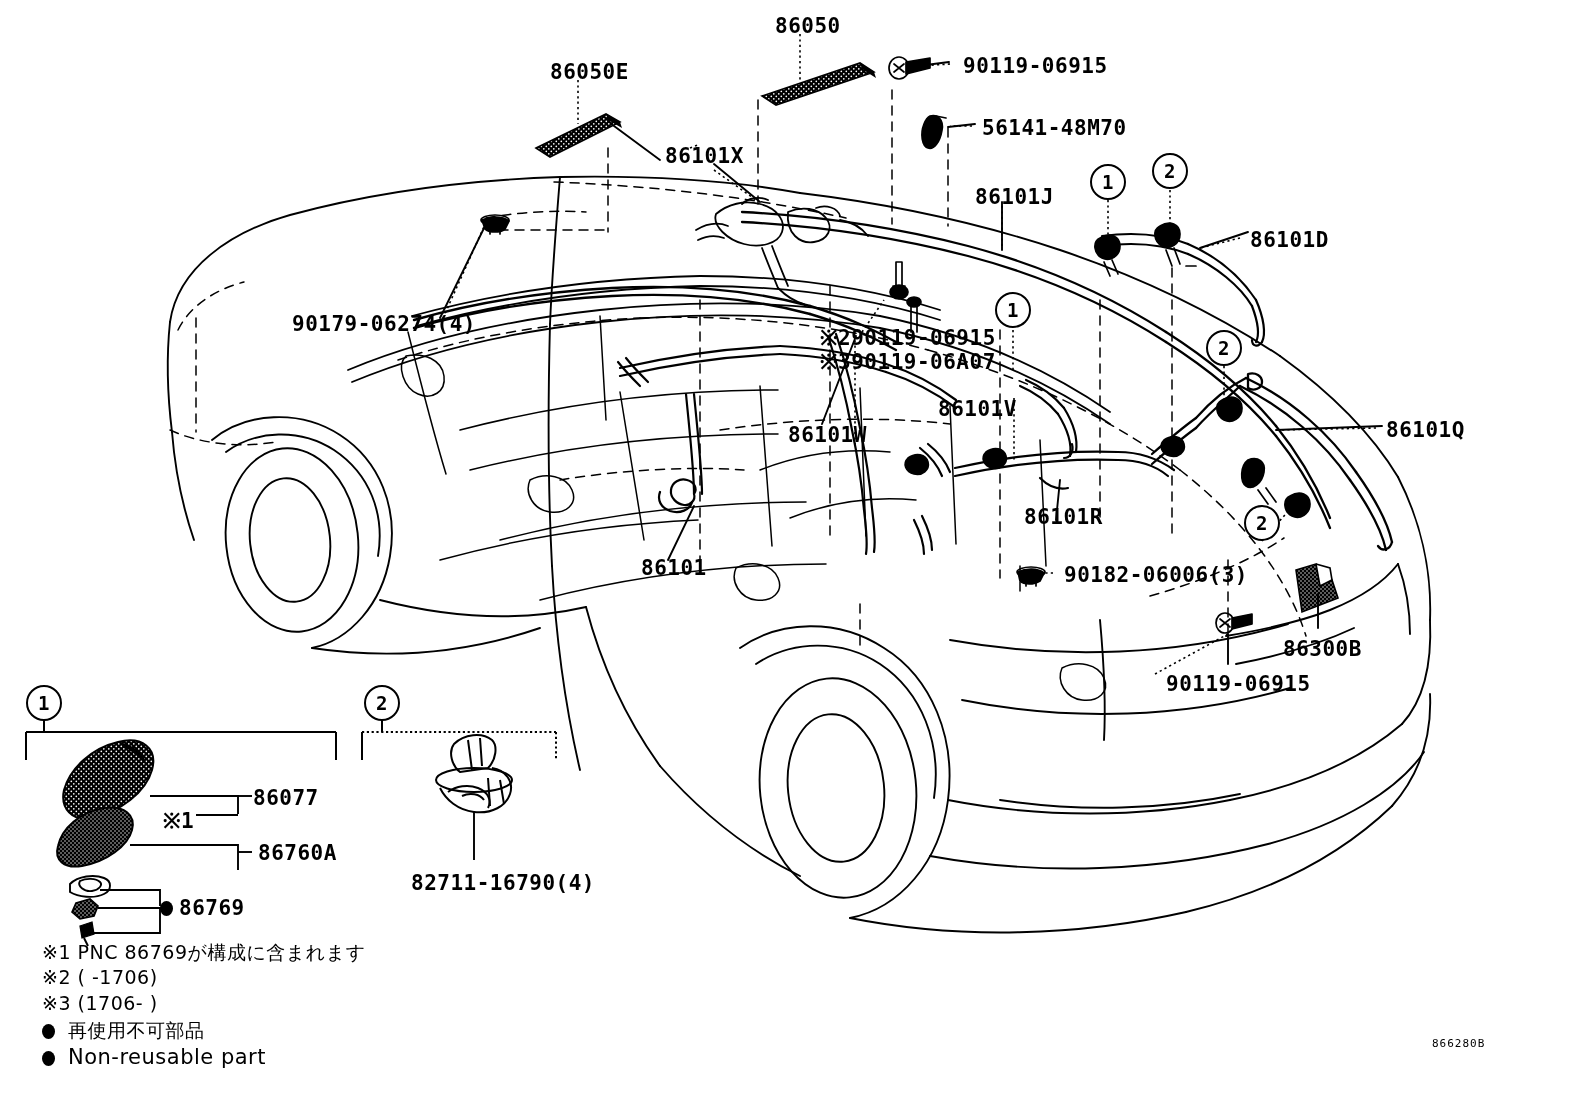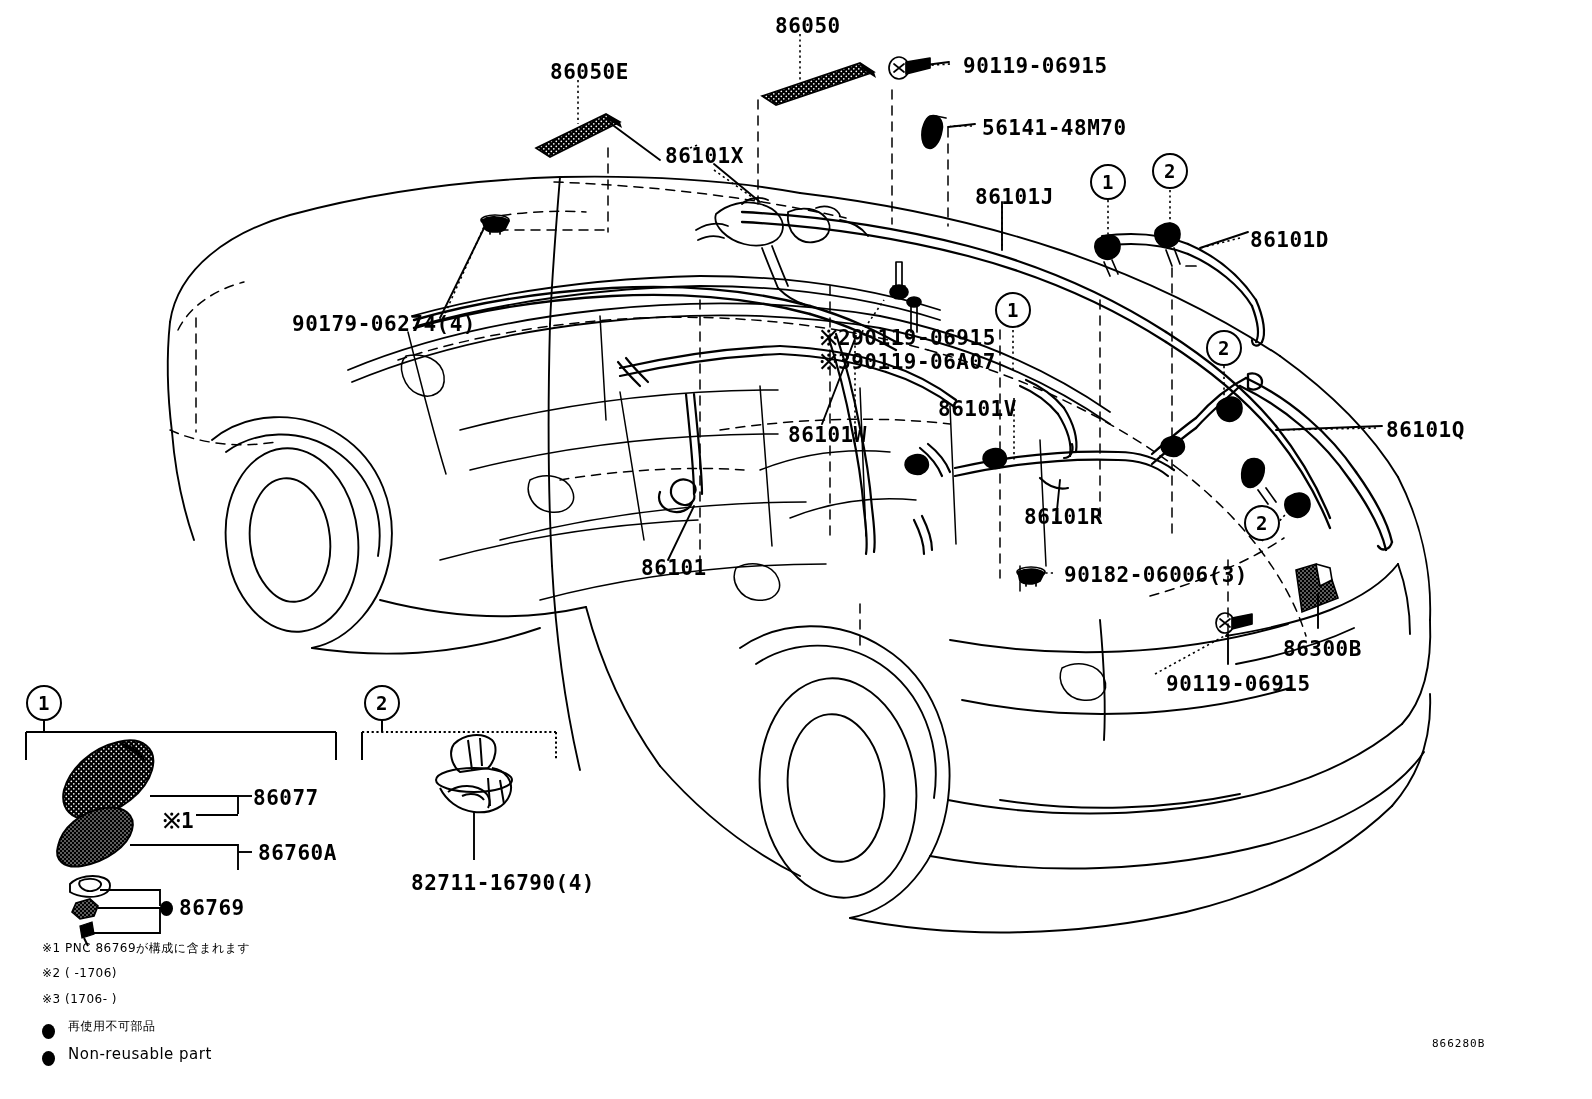--- a/index.html
+++ b/index.html
@@ -1,22 +1,22 @@
 <!DOCTYPE html>
 <html><head>
 <meta charset="utf-8">
 <style>
   html,body{margin:0;padding:0;background:#fff;}
   body{font-family:"DejaVu Sans Mono","Liberation Mono",monospace;}
   #sheet{position:relative;width:1564px;height:1099px;background:#fff;overflow:hidden;}
   #art{position:absolute;left:0;top:0;width:1592px;height:1099px;}
   .lbl{position:absolute;white-space:nowrap;color:#000;font-family:"DejaVu Sans Mono","Liberation Mono",monospace;font-weight:700;letter-spacing:0.5px;}
   .p-lbl{font-size:21px;}
-  .jp{font-family:"DejaVu Sans","Liberation Sans",sans-serif;font-size:12px;font-weight:400;}
-  .en{font-family:"DejaVu Sans","Liberation Sans",sans-serif;font-size:15px;font-weight:400;}
+  .jp{font-family:"DejaVu Sans","Liberation Sans",sans-serif;font-size:19px;font-weight:400;}
+  .en{font-family:"DejaVu Sans","Liberation Sans",sans-serif;font-size:21px;font-weight:400;}
   .code{font-size:11px;font-weight:400;letter-spacing:1px;}
   .bullet{position:absolute;width:13px;height:15px;border-radius:50%;background:#000;}
 </style>
 </head>
 <body>
 
 <div id="sheet">
 
   <svg id="art" viewBox="0 0 1592 1099">
     <defs>

